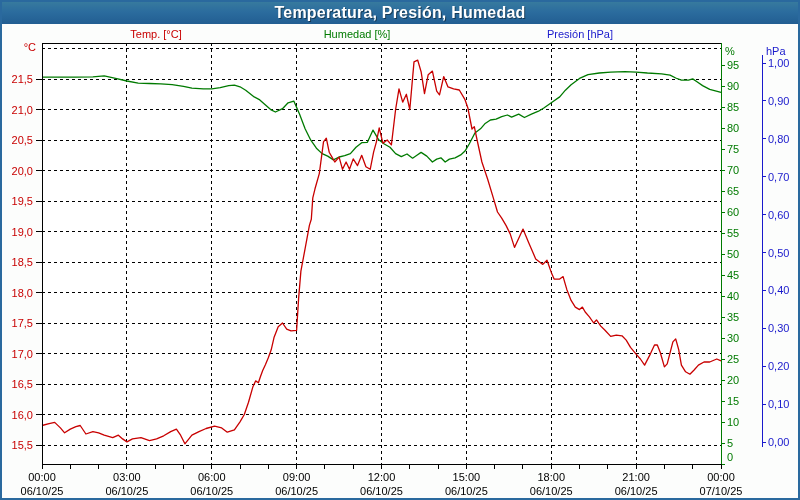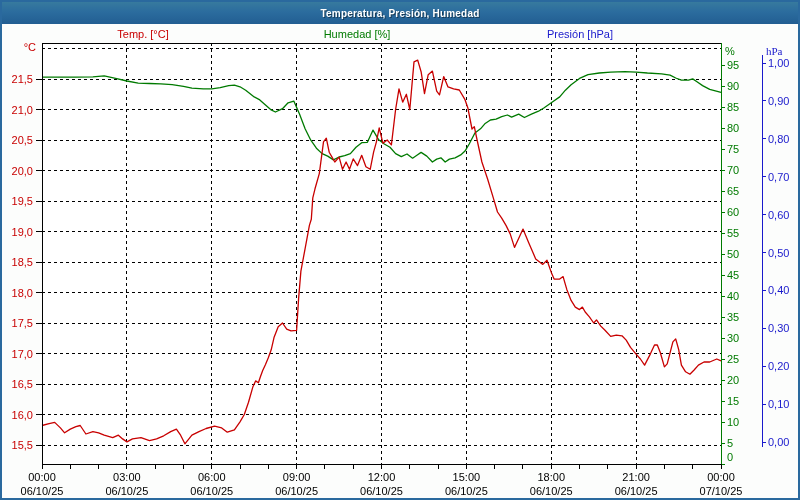--- a/index.html
+++ b/index.html
@@ -1,29 +1,29 @@
 <!DOCTYPE html>
 <html><head>
 <meta charset="utf-8">
 <style>
   html,body{margin:0;padding:0;background:#ffffff;font-family:"Liberation Sans",sans-serif;}
   #app{position:relative;width:800px;height:500px;background:#fcfdfc;border:2px solid #2a699e;box-sizing:border-box;overflow:hidden;}
   #titlebar{position:absolute;top:0;left:0;width:100%;height:22px;
     background:linear-gradient(180deg,#377a9e 0%,#2b6c9e 45%,#225e92 100%);
     display:flex;align-items:center;justify-content:center;}
-  #titlebar span{color:#ffffff;font-size:10px;font-weight:bold;letter-spacing:0.2px;
+  #titlebar span{color:#ffffff;font-size:16px;font-weight:bold;letter-spacing:0.2px;
     text-shadow:1px 1px 0 rgba(0,0,0,0.45);}
   .legend-label{position:absolute;top:26px;transform:translateX(-50%);font-size:11px;white-space:nowrap;}
-  #legend-temp{left:141px;color:#c80000;}
+  #legend-temp{left:154px;color:#c80000;}
   #legend-hum{left:355px;color:#007a00;}
   #legend-pres{left:578px;color:#1a1acc;}
   .unit-label{position:absolute;font-size:11px;white-space:nowrap;}
   #unit-temp{left:0px;top:39px;width:34px;text-align:right;color:#c80000;}
   #unit-hum{left:723px;top:43px;color:#007a00;}
-  #unit-pres{left:764px;top:43px;color:#1a1acc;font-family:Liberation Serif, serif;}
+  #unit-pres{left:764px;top:43px;color:#1a1acc;}
   svg{position:absolute;top:0;left:0;}
   svg text{font-family:"Liberation Sans",sans-serif;}
 </style>
 </head>
 <body>
 
 <div id="app">
   <svg id="chart" width="800" height="500">
       <rect x="40" y="41" width="679" height="421" fill="#ffffff"></rect>
       <g>

